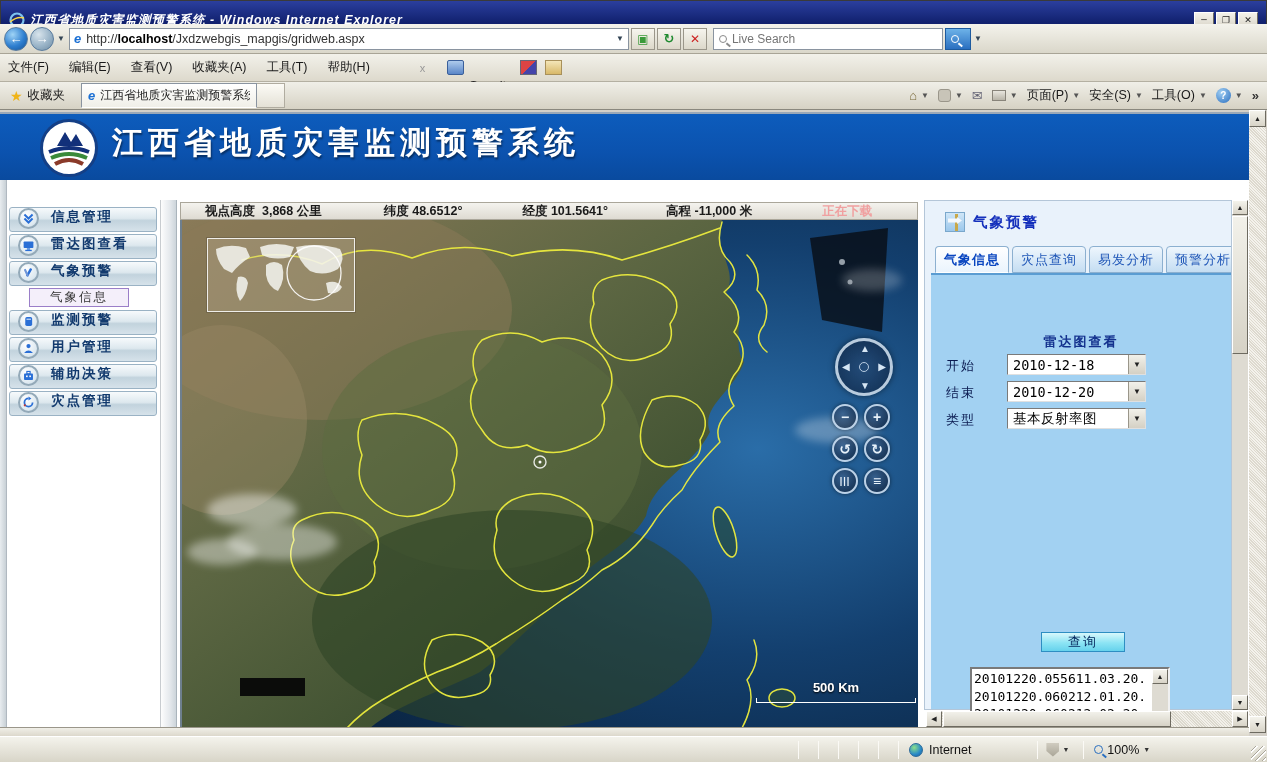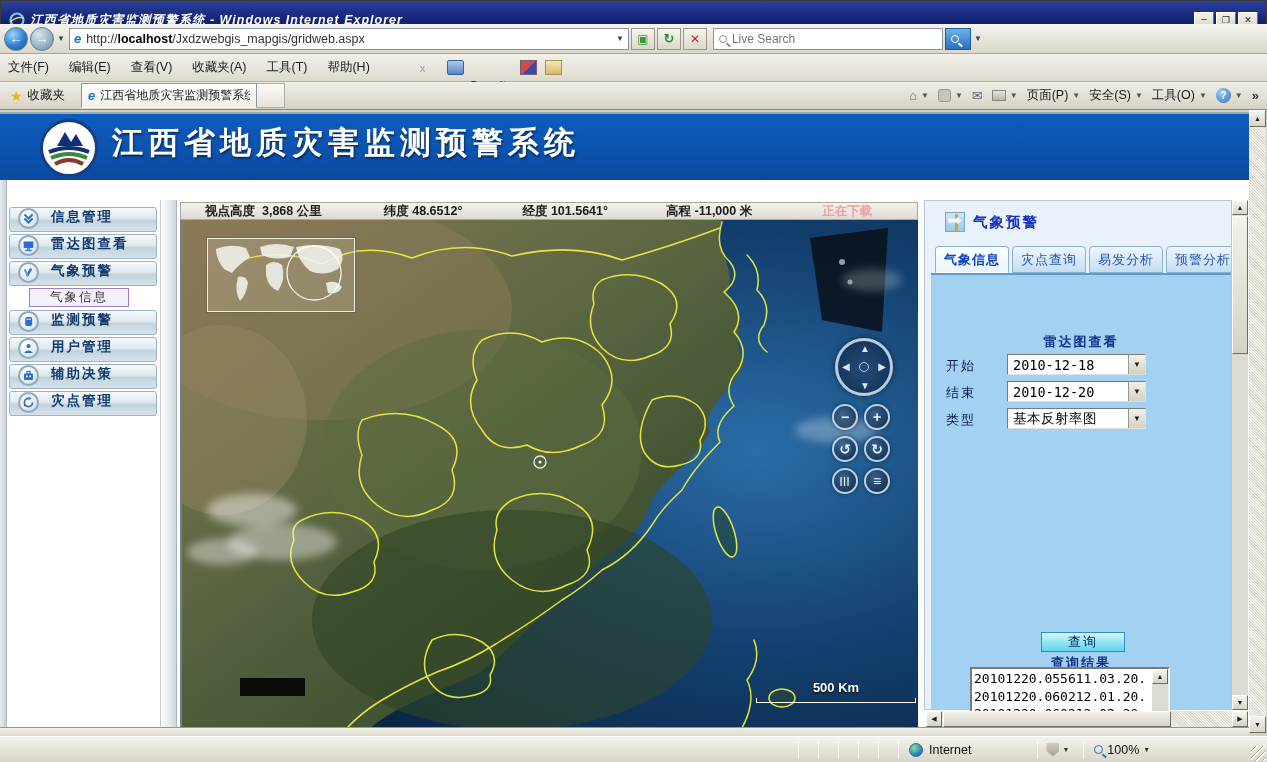--- a/index.html
+++ b/index.html
@@ -424,21 +424,20 @@
     <div class="combo" style="top:106px">
       <span class="cval">2010-12-20</span>
       <span class="cbtn">▼</span>
     </div>
     <span class="frow-lbl" style="top:136px">类型</span>
     <div class="combo" style="top:133px">
       <span class="cval cjk">基本反射率图</span>
       <span class="cbtn">▼</span>
     </div>
     <span class="querybtn">查询</span>
-    <div class="resultslbl">查询结果</div>
     <div class="listbox">
       <div class="listitems">
         <div class="listitem">20101220.055611.03.20.</div>
         <div class="listitem">20101220.060212.01.20.</div>
         <div class="listitem">20101220.060212.02.20.</div>
         <div class="listitem">20101220.060212.03.20.</div>
         <div class="listitem">20101220.060810.01.20.</div>
         <div class="listitem">20101220.060810.02.20.</div>
 
       </div>

